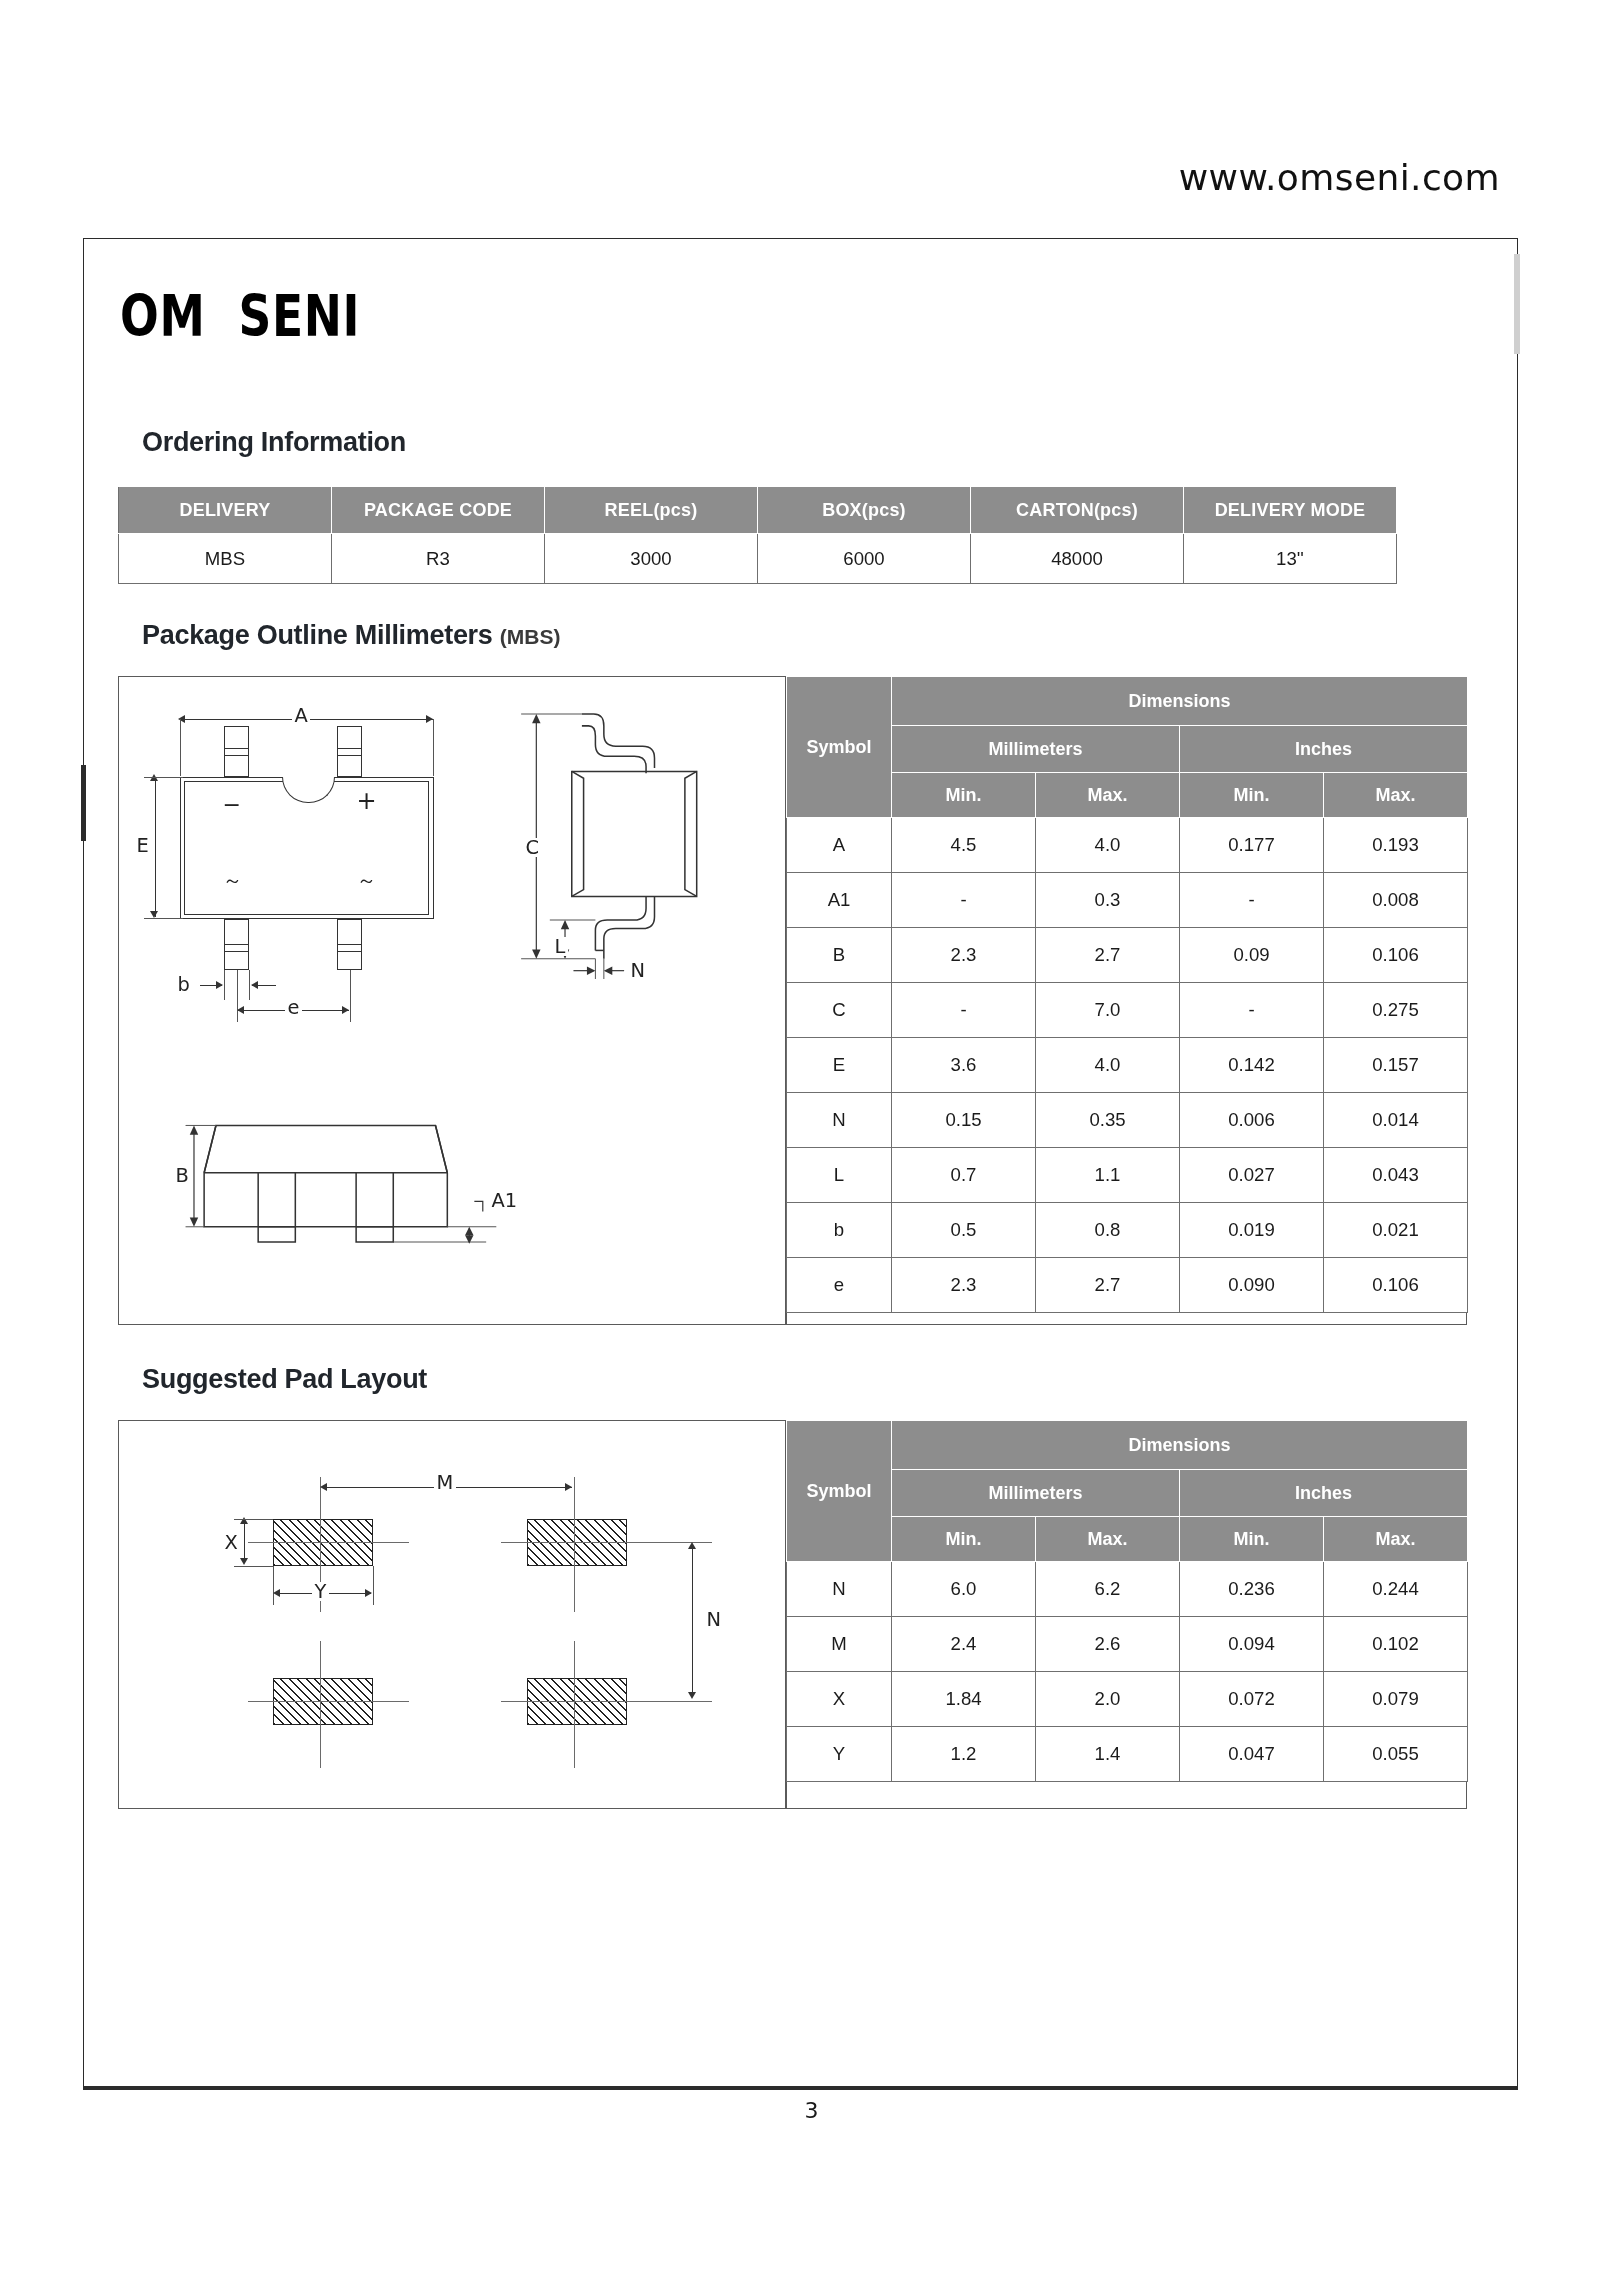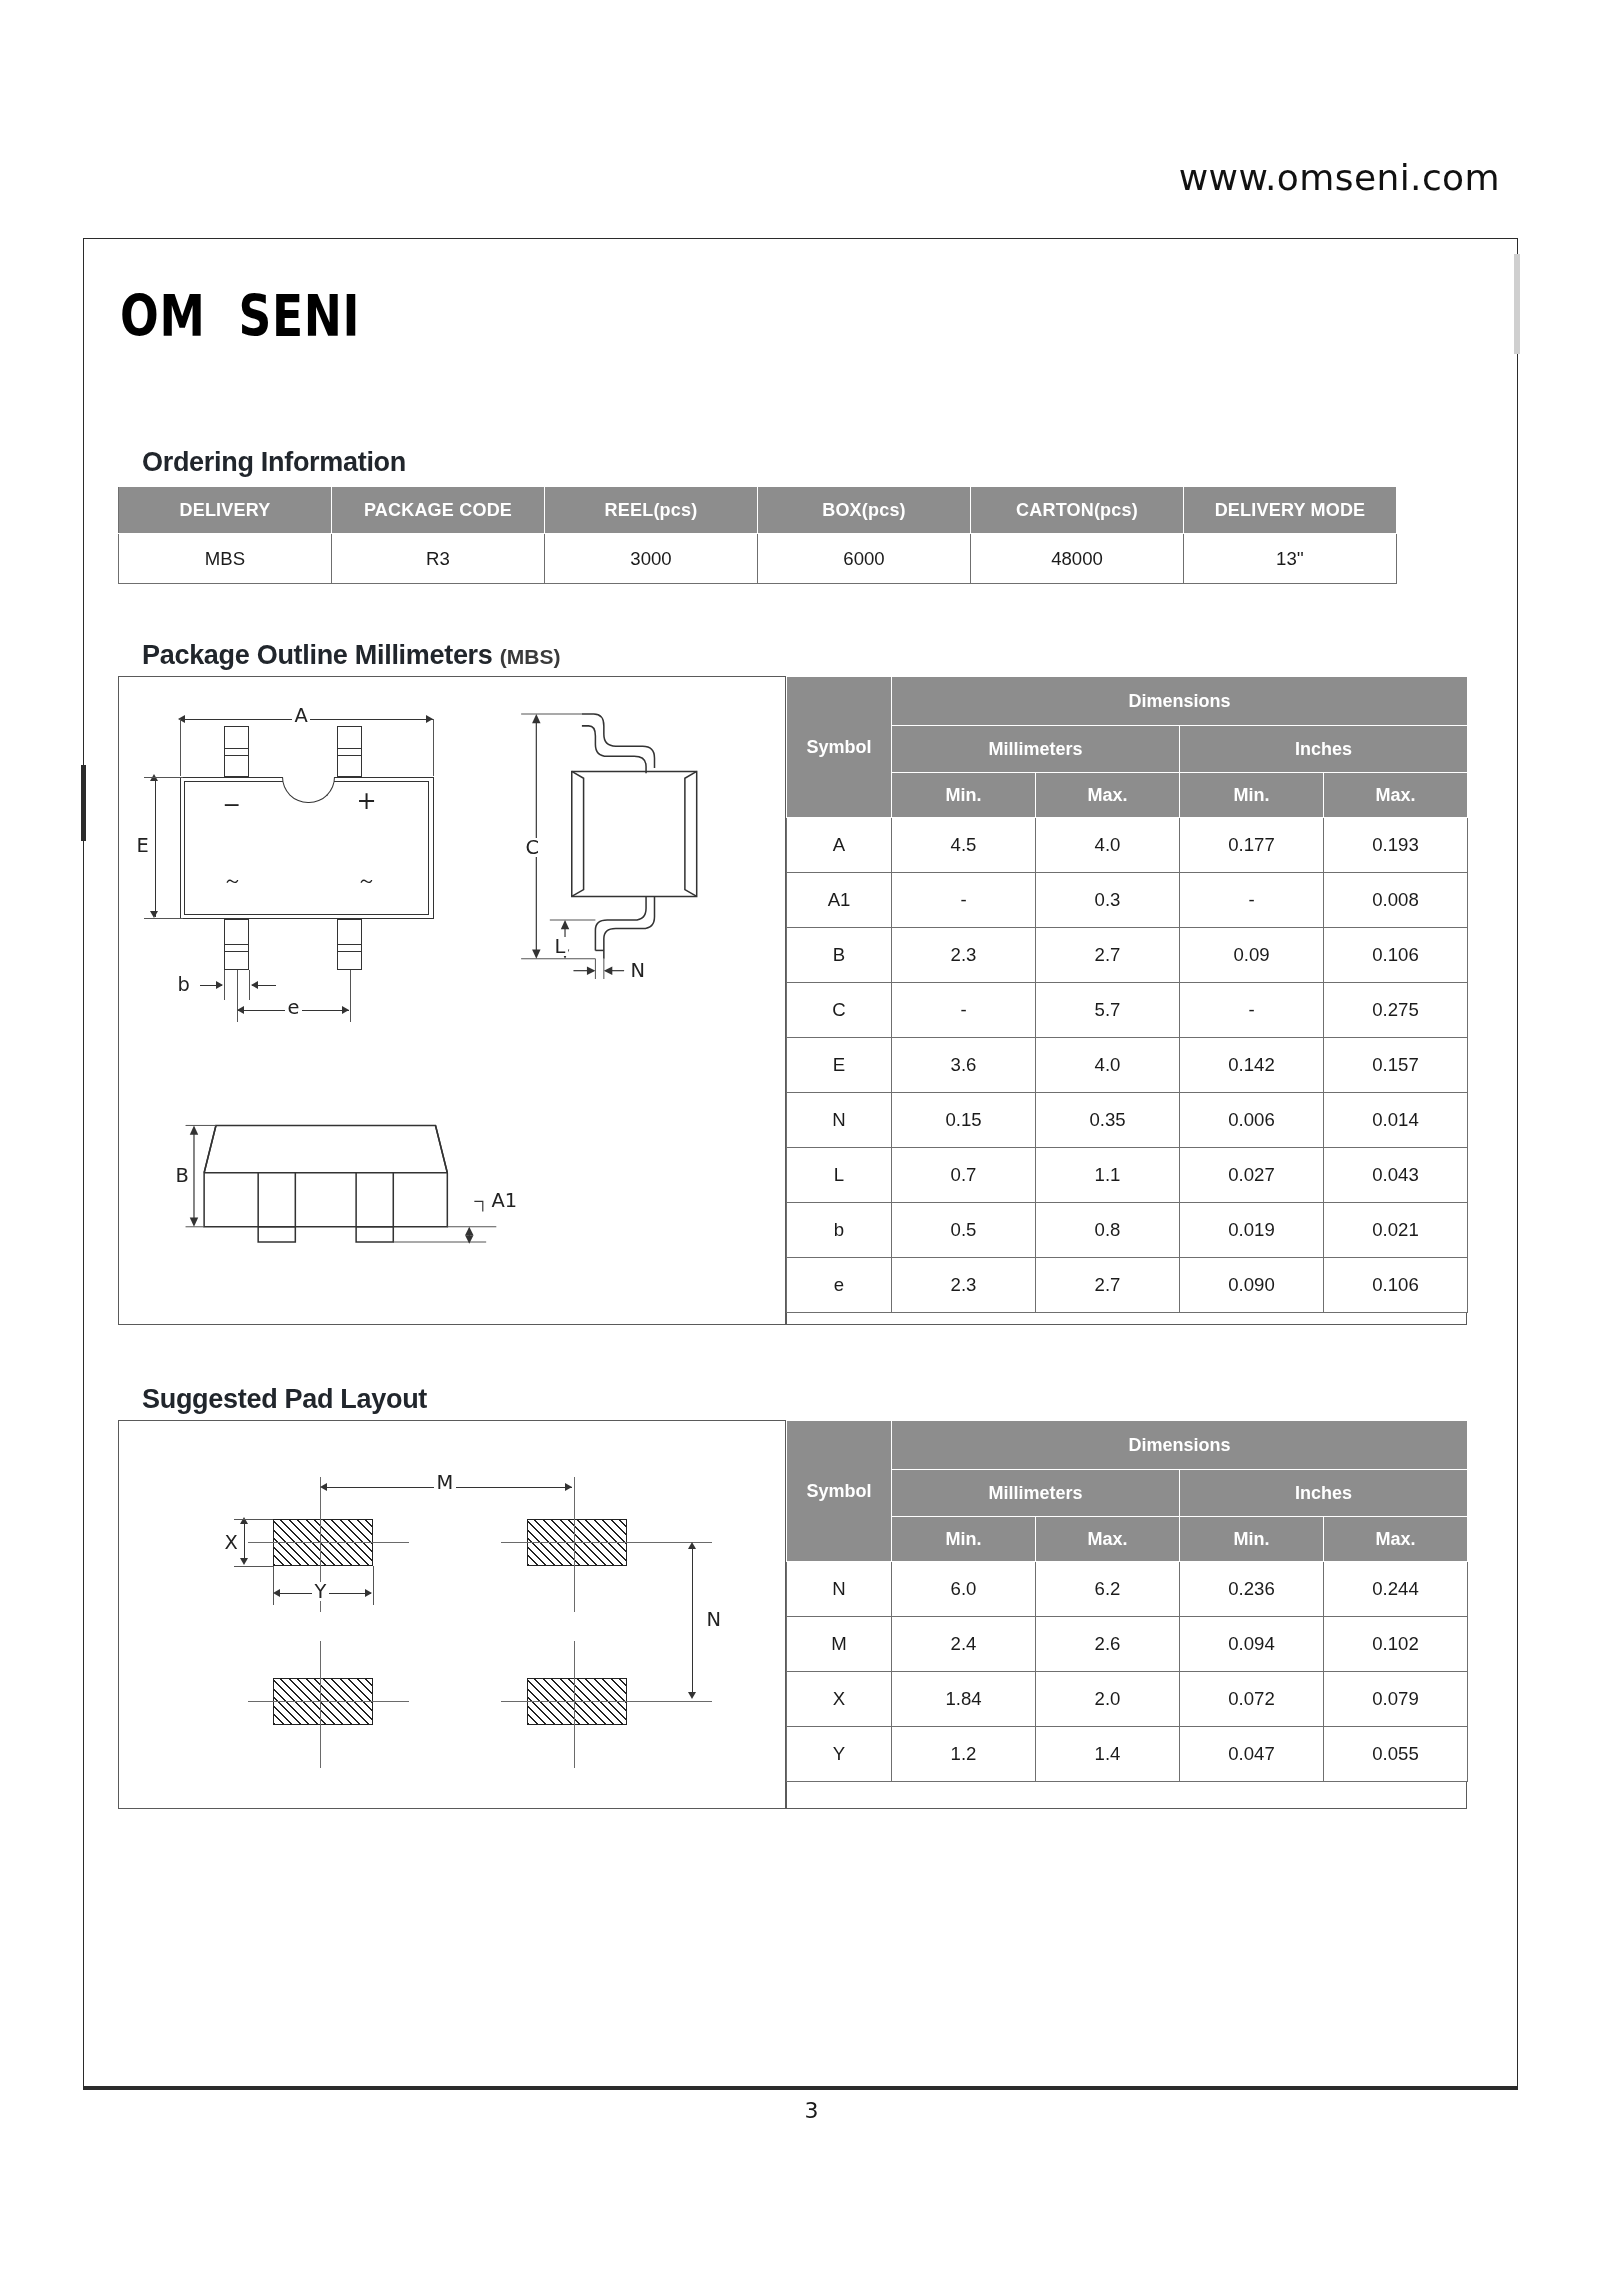--- a/index.html
+++ b/index.html
@@ -72,21 +72,20 @@
   }
 
   
   .section-heading {
     position: absolute;
     font-size: 27px;
     font-weight: 700;
     color: #21262c;
     letter-spacing: -0.3px;
     white-space: nowrap;
-    margin-top: 20px;
   }
   .section-heading .suffix {
     font-size: 21px;
     font-weight: 600;
     color: #3a3a3a;
     letter-spacing: 0;
   }
   #heading-ordering { left: 142px; top: 427px; }
   #heading-outline  { left: 142px; top: 620px; }
   #heading-pad      { left: 142px; top: 1364px; }
@@ -479,21 +478,21 @@
       <tr>
         <td>B</td>
         <td>2.3</td>
         <td>2.7</td>
         <td>0.09</td>
         <td>0.106</td>
       </tr>
       <tr>
         <td>C</td>
         <td>-</td>
-        <td>5.7</td>
+        <td>7.0</td>
         <td>-</td>
         <td>0.275</td>
       </tr>
       <tr>
         <td>E</td>
         <td>3.6</td>
         <td>4.0</td>
         <td>0.142</td>
         <td>0.157</td>
       </tr>

